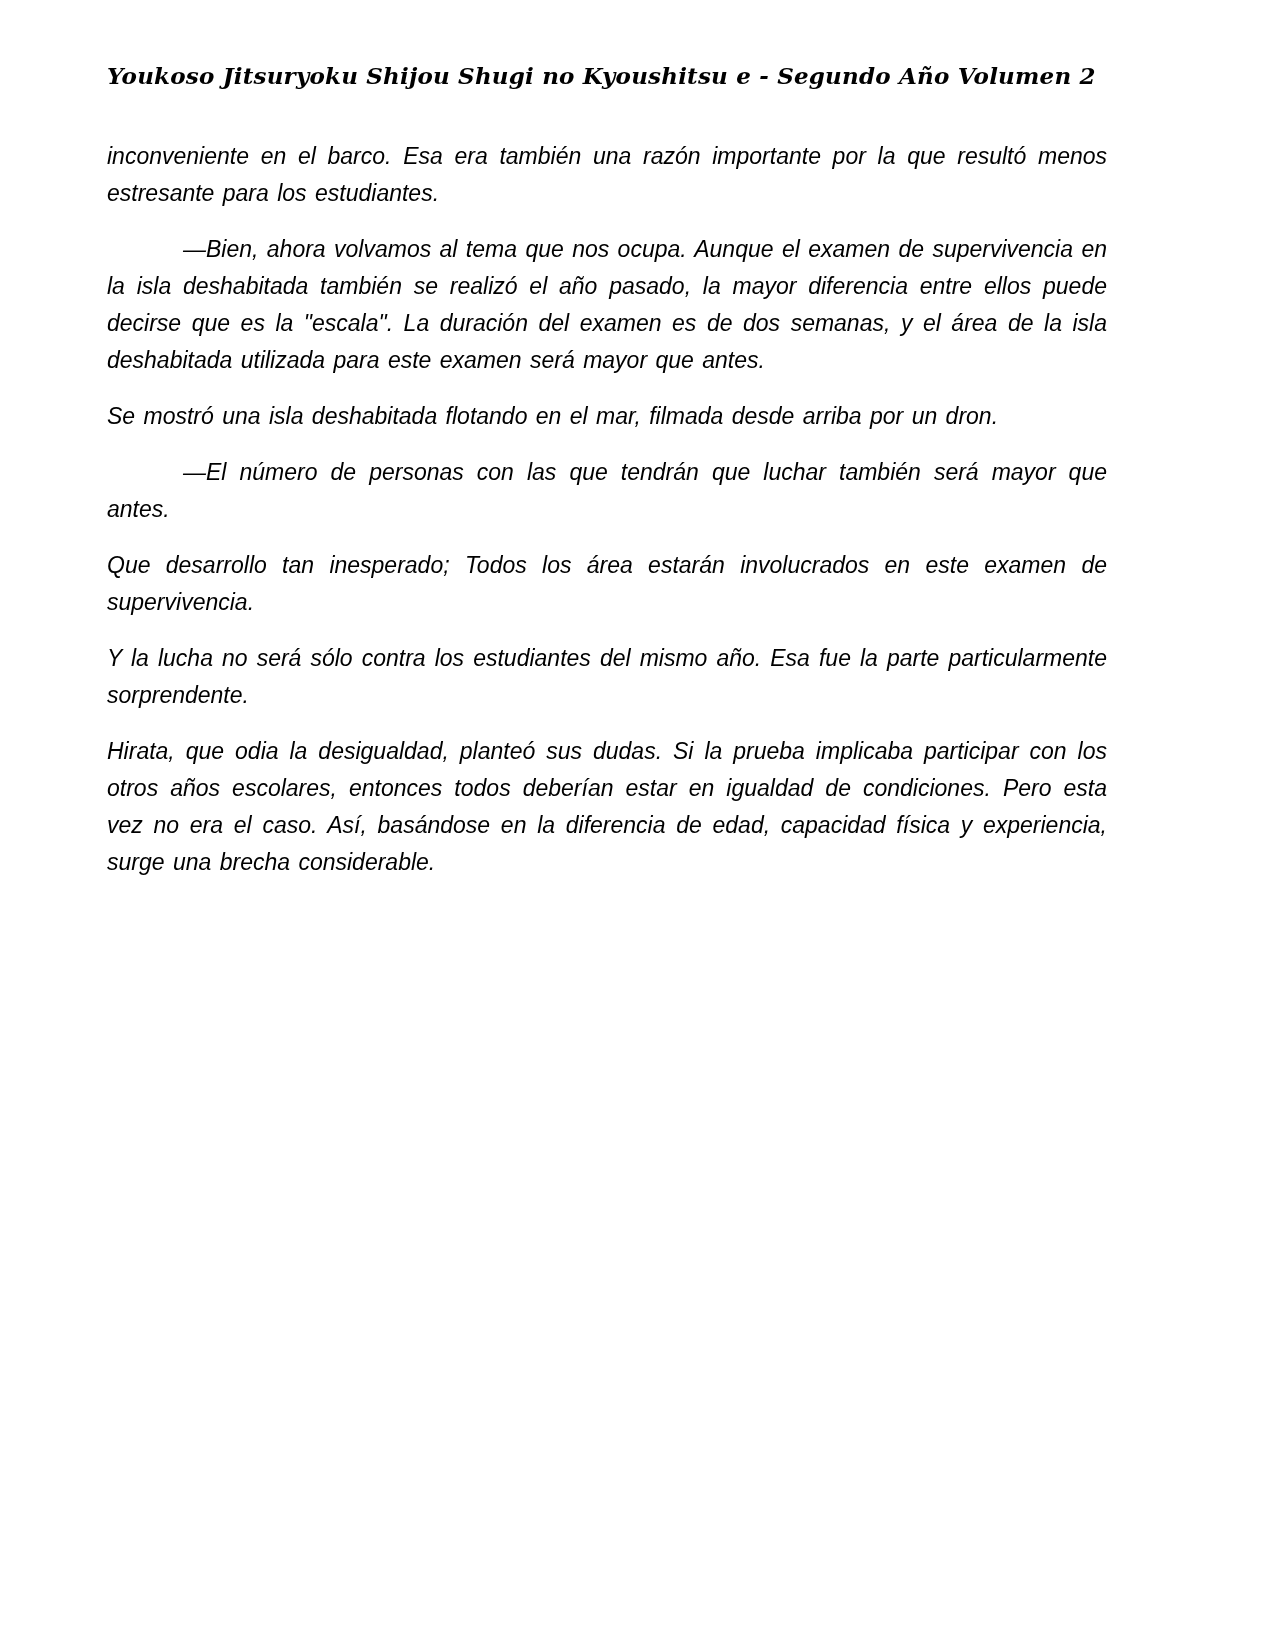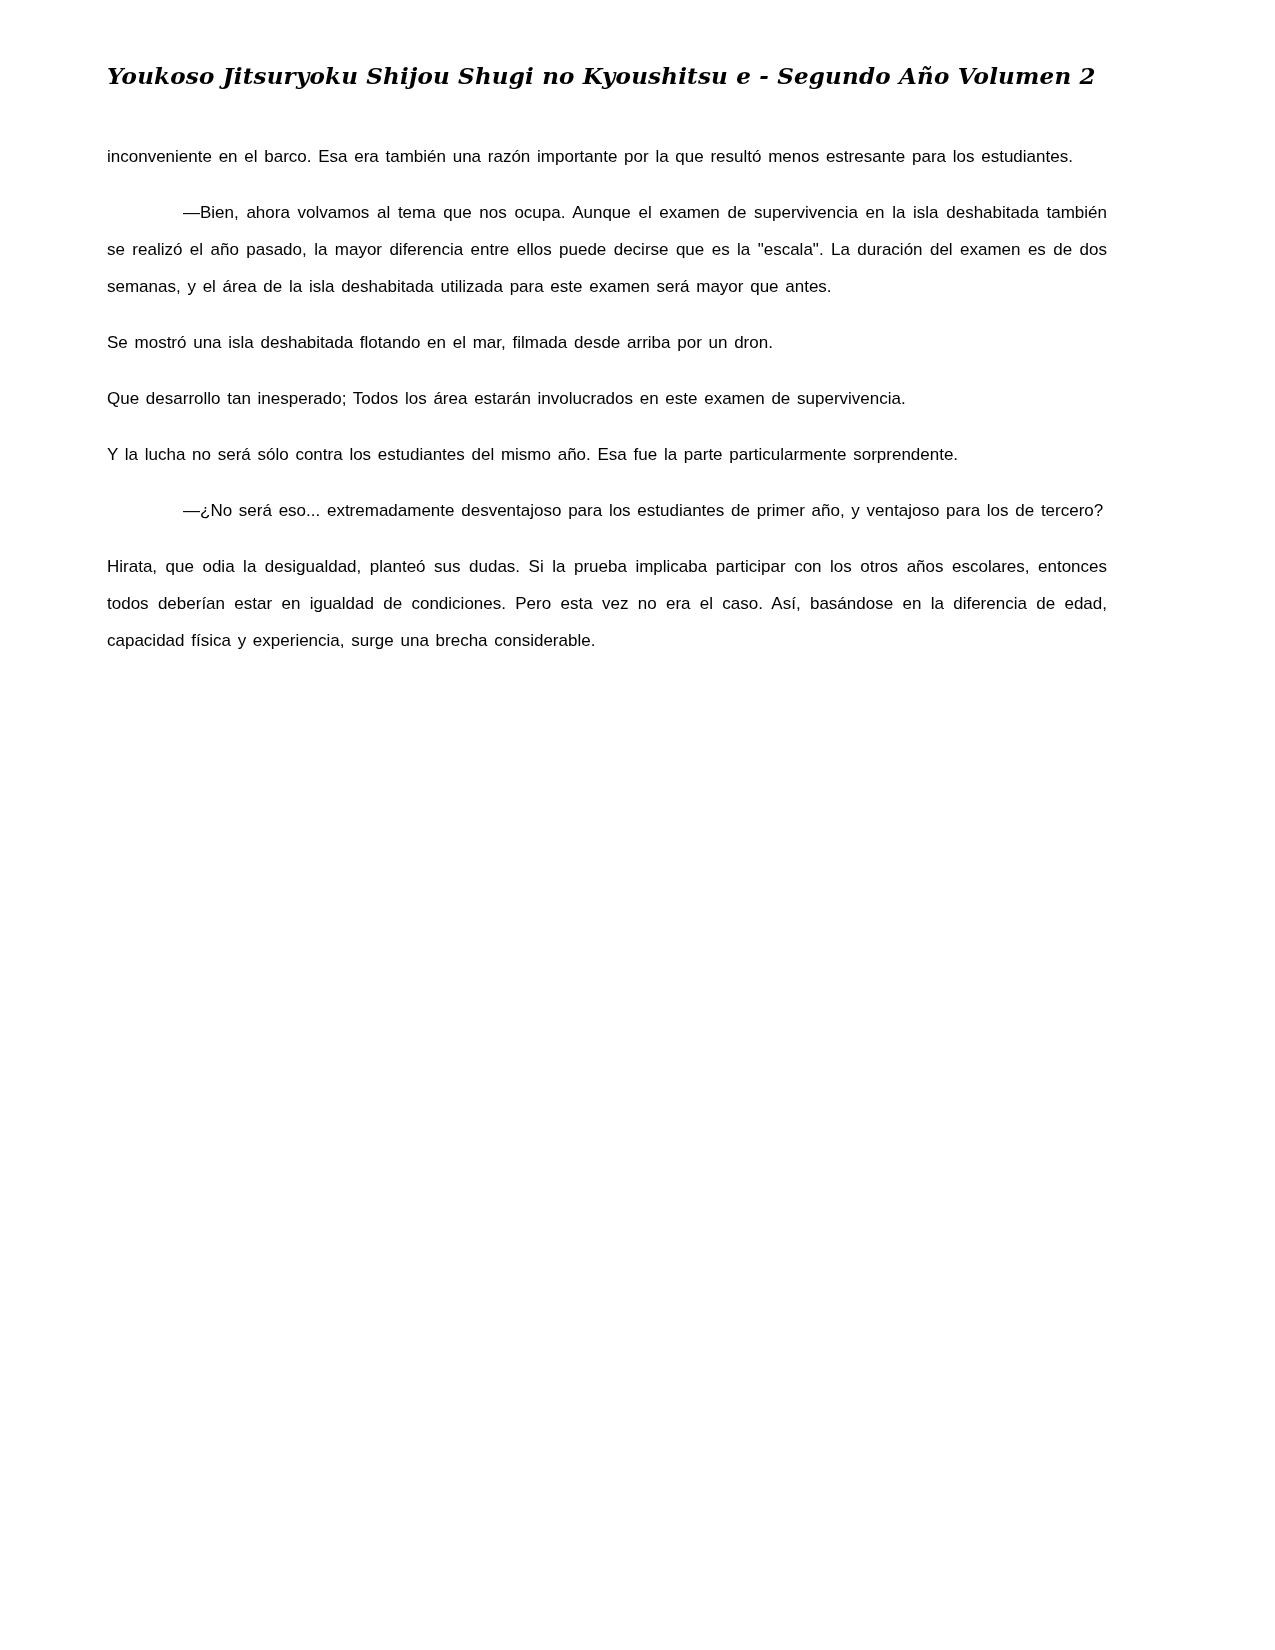--- a/index.html
+++ b/index.html
@@ -29,26 +29,27 @@
     color: #000000;
     white-space: nowrap;
   }
   .content {
     position: absolute;
     top: 138px;
     left: 107px;
     width: 1000px;
   }
   .para {
-    font-size: 17px;
+    font-size: 23px;
     line-height: 37px;
     text-align: justify;
     text-justify: inter-word;
     margin: 0 0 19px 0;
     word-spacing: 2px;
+    font-style: italic;
   }
   .para.indent {
     text-indent: 76px;
   }
   .footer-rule {
     position: absolute;
     top: 1427px;
     left: 107px;
     right: 103px;
     height: 3px;
@@ -76,23 +77,23 @@
 <body>
 
 <div class="page">
 
   <div class="header">Youkoso Jitsuryoku Shijou Shugi no Kyoushitsu e - Segundo Año Volumen 2</div>
 
   <div class="content">
     <p class="para">inconveniente en el barco. Esa era también una razón importante por la que resultó menos estresante para los estudiantes.</p>
     <p class="para indent">—Bien, ahora volvamos al tema que nos ocupa. Aunque el examen de supervivencia en la isla deshabitada también se realizó el año pasado, la mayor diferencia entre ellos puede decirse que es la "escala". La duración del examen es de dos semanas, y el área de la isla deshabitada utilizada para este examen será mayor que antes.</p>
     <p class="para">Se mostró una isla deshabitada flotando en el mar, filmada desde arriba por un dron.</p>
+    <p class="para indent">—El número de personas con las que tendrán que luchar también será mayor que antes.</p>
     <p class="para">Que desarrollo tan inesperado; Todos los área estarán involucrados en este examen de supervivencia.</p>
     <p class="para">Y la lucha no será sólo contra los estudiantes del mismo año. Esa fue la parte particularmente sorprendente.</p>
-    <p class="para indent">—¿No será eso... extremadamente desventajoso para los estudiantes de primer año, y ventajoso para los de tercero?</p>
     <p class="para">Hirata, que odia la desigualdad, planteó sus dudas. Si la prueba implicaba participar con los otros años escolares, entonces todos deberían estar en igualdad de condiciones. Pero esta vez no era el caso. Así, basándose en la diferencia de edad, capacidad física y experiencia, surge una brecha considerable.</p>
   </div>
 
   <div class="footer-rule"></div>
 
   <div class="footer">
     <span>Gladheim Translations</span>
     <span>Página 13</span>
   </div>
 

